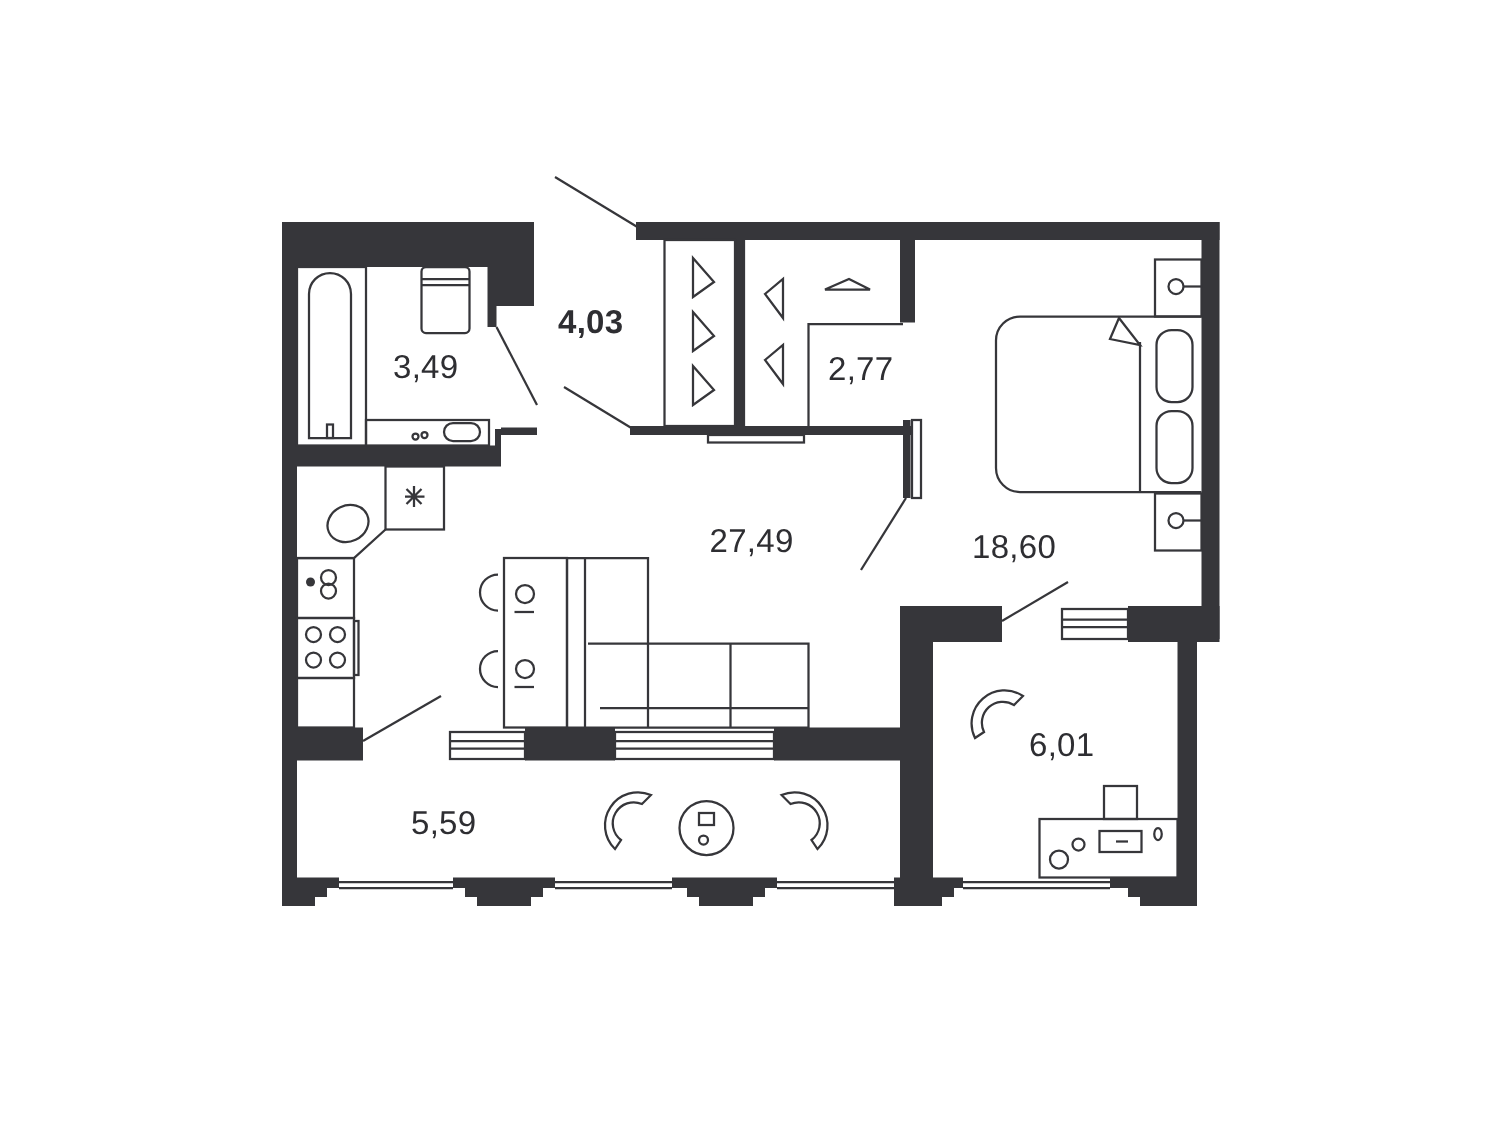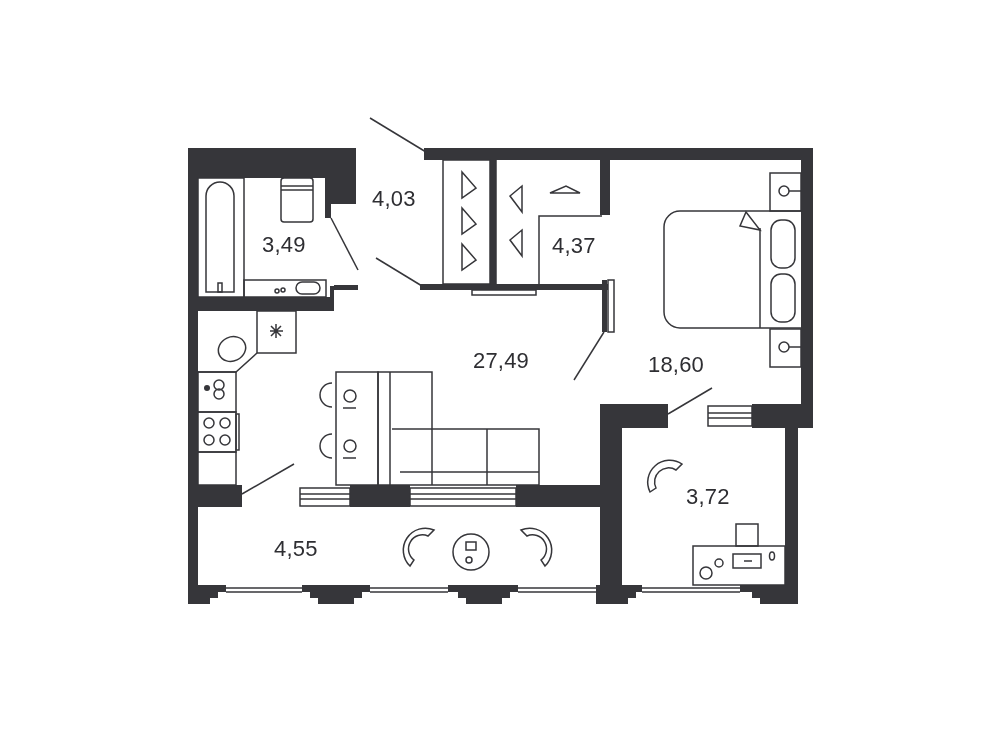--- a/index.html
+++ b/index.html
@@ -178,18 +178,18 @@
     <rect class="ln" x="736" y="524" width="22" height="22"></rect>
     <rect class="ln" x="733" y="554" width="28" height="14"></rect>
     <line class="ln" x1="744" y1="561" x2="752" y2="561"></line>
     <circle class="ln" cx="706" cy="573" r="6"></circle>
       <circle class="ln" cx="719" cy="563" r="4"></circle>
     <ellipse class="ln" cx="772" cy="556" rx="2.5" ry="4"></ellipse>
   </g>
 </svg>
 
 <div class="label" style="left:262px; top:232px;">3,49</div>
-<div class="label" style="left:372px; top:186px;">4,03</div>
-<div class="label" style="left:552px; top:233px;">4,37</div>
+<div class="label" style="left:372px; top:202px;font-weight:bold;">4,03</div>
+<div class="label" style="left:552px; top:233px;">2,77</div>
 <div class="label" style="left:473px; top:348px;">27,49</div>
 <div class="label" style="left:648px; top:352px;">18,60</div>
-<div class="label" style="left:686px; top:484px;">3,72</div>
-<div class="label" style="left:274px; top:536px;">4,55</div>
+<div class="label" style="left:686px; top:484px;">6,01</div>
+<div class="label" style="left:274px; top:536px;">5,59</div>
 
 </body></html>

